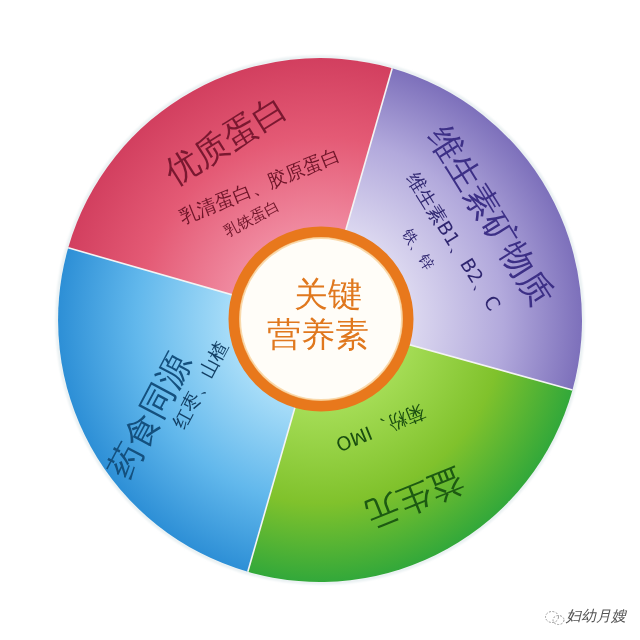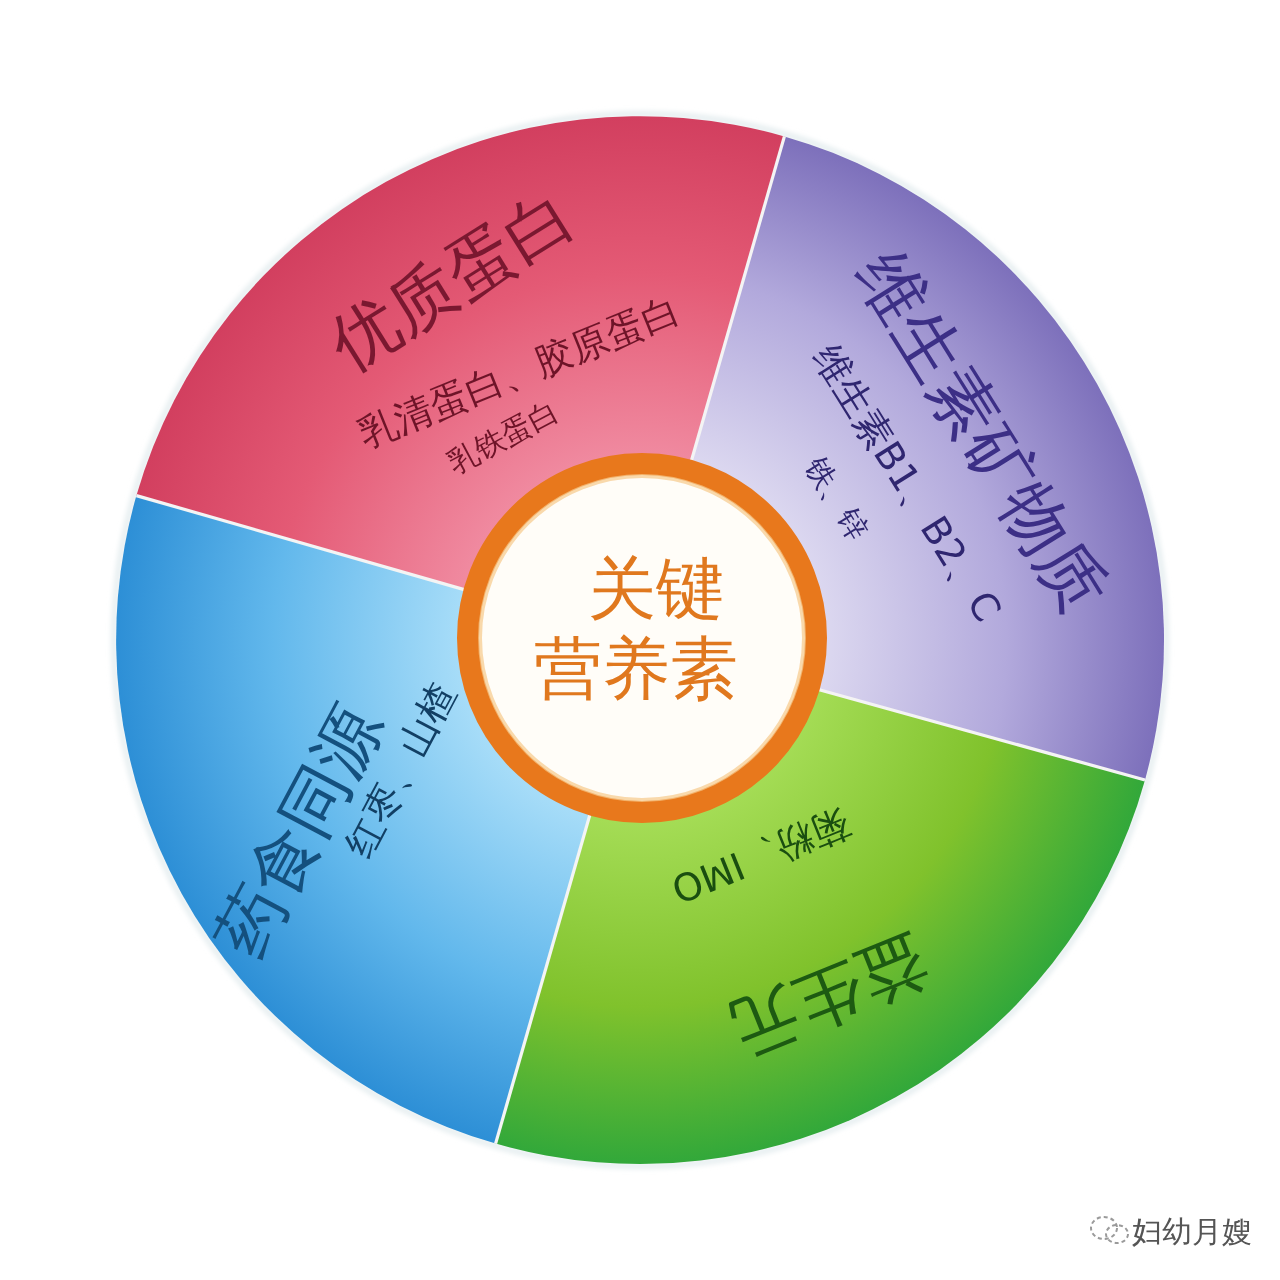--- a/index.html
+++ b/index.html
@@ -3,22 +3,22 @@
   <meta charset="utf-8">
   <style>
     html, body { margin: 0; padding: 0; background: #ffffff; }
     body { width: 640px; height: 640px; position: relative; overflow: hidden;
            font-family: "DejaVu Sans", "Liberation Sans", sans-serif; }
     #wheel { position: absolute; left: 0; top: 0; width: 640px; height: 640px; }
     .seg-title { font-size: 34px; }
     .seg-sub { font-size: 19px; }
     .seg-sub-sm { font-size: 15px; }
     .center-text { font-size: 34px; fill: #e0781e; }
-    .watermark { position: absolute; right: 14px; bottom: 14px; display: flex; align-items: flex-start;
-                 gap: 0; color: #555; font-size: 15px; font-family: "DejaVu Sans", sans-serif; }
+    .watermark { position: absolute; right: 14px; bottom: 14px; display: flex; align-items: flex-end;
+                 gap: 0; color: #555; font-size: 15px; font-family: "DejaVu Sans", sans-serif; font-style: italic; }
     .wm-icon { width: 22px; height: 16px; }
   </style>
 </head>
 <body>
 
 <svg id="wheel" viewBox="0 0 640 640" xmlns="http://www.w3.org/2000/svg">
   <defs>
     <radialGradient id="gRed" cx="320" cy="320" r="262" gradientUnits="userSpaceOnUse">
       <stop offset="0.35" stop-color="#f08aa0"></stop>
       <stop offset="0.7" stop-color="#e45a75"></stop>

